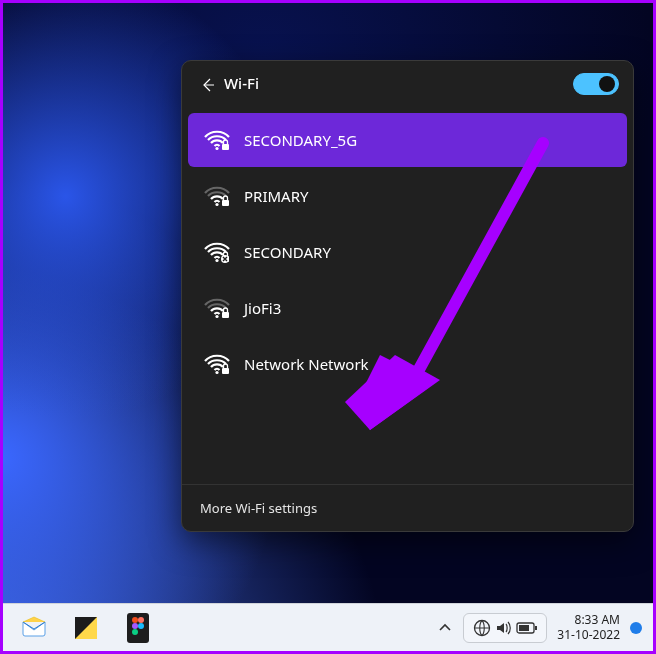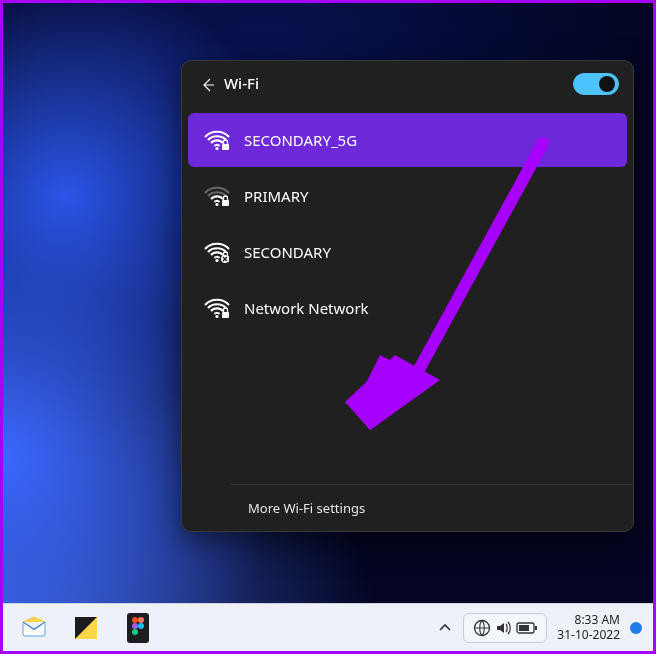--- a/index.html
+++ b/index.html
@@ -73,21 +73,20 @@
   }
   .net-item.selected { background: #6d28d9; }
   .net-item .label { color:#fff; }
   .wifi-icon { width: 26px; height: 22px; position: relative; flex-shrink:0; }
   .footer {
     border-top: 1px solid #333;
     padding: 14px 18px;
     font-size: 13px;
     color: #e5e5e5;
     cursor: pointer;
-    margin-left: 48px;
   }
   
   .arrow-annot {
     position: absolute;
     pointer-events: none;
     z-index: 50;
   }
   
   .taskbar {
     position: absolute; left: 0; right: 0; bottom: 3px;
@@ -164,20 +163,32 @@
     <path d="M4 11 C8.5 6 17.5 6 22 11" stroke="#fff" stroke-width="2.2" fill="none"></path>
     <path d="M7 14 C10 10.5 16 10.5 19 14" stroke="#fff" stroke-width="2.2" fill="none"></path>
     <path d="M10.5 17 C12 15.3 14 15.3 15.5 17" stroke="#fff" stroke-width="2.2" fill="none"></path>
     <circle cx="13" cy="19.5" r="1.6" fill="#fff"></circle>
     <rect x="18" y="15" width="7" height="6" rx="1" fill="#fff"></rect>
             <path d="M19.5 15v-2a2 2 0 0 1 4 0v2" stroke="#fff" stroke-width="1.3" fill="none"></path>
             <circle cx="21" cy="18" r="4" fill="#fff"></circle>
             <path d="M19 16l4 4M23 16l-4 4" stroke="#202020" stroke-width="1.4"></path>
   </svg></span>
         <span class="label">SECONDARY</span>
+      </div>
+      <div class="net-item">
+        <span class="wifi-icon"><svg width="28" height="24" viewBox="0 0 28 24">
+    <path d="M1 8 C7 1 19 1 25 8" stroke="#666" stroke-width="2.2" fill="none"></path>
+    <path d="M4 11 C8.5 6 17.5 6 22 11" stroke="#666" stroke-width="2.2" fill="none"></path>
+    <path d="M7 14 C10 10.5 16 10.5 19 14" stroke="#fff" stroke-width="2.2" fill="none"></path>
+    <path d="M10.5 17 C12 15.3 14 15.3 15.5 17" stroke="#fff" stroke-width="2.2" fill="none"></path>
+    <circle cx="13" cy="19.5" r="1.6" fill="#fff"></circle>
+    <rect x="18" y="15" width="7" height="6" rx="1" fill="#fff"></rect>
+            <path d="M19.5 15v-2a2 2 0 0 1 4 0v2" stroke="#fff" stroke-width="1.3" fill="none"></path>
+  </svg></span>
+        <span class="label">JioFi3</span>
       </div>
       <div class="net-item">
         <span class="wifi-icon"><svg width="28" height="24" viewBox="0 0 28 24">
     <path d="M1 8 C7 1 19 1 25 8" stroke="#fff" stroke-width="2.2" fill="none"></path>
     <path d="M4 11 C8.5 6 17.5 6 22 11" stroke="#fff" stroke-width="2.2" fill="none"></path>
     <path d="M7 14 C10 10.5 16 10.5 19 14" stroke="#fff" stroke-width="2.2" fill="none"></path>
     <path d="M10.5 17 C12 15.3 14 15.3 15.5 17" stroke="#fff" stroke-width="2.2" fill="none"></path>
     <circle cx="13" cy="19.5" r="1.6" fill="#fff"></circle>
     <rect x="18" y="15" width="7" height="6" rx="1" fill="#fff"></rect>
             <path d="M19.5 15v-2a2 2 0 0 1 4 0v2" stroke="#fff" stroke-width="1.3" fill="none"></path>

